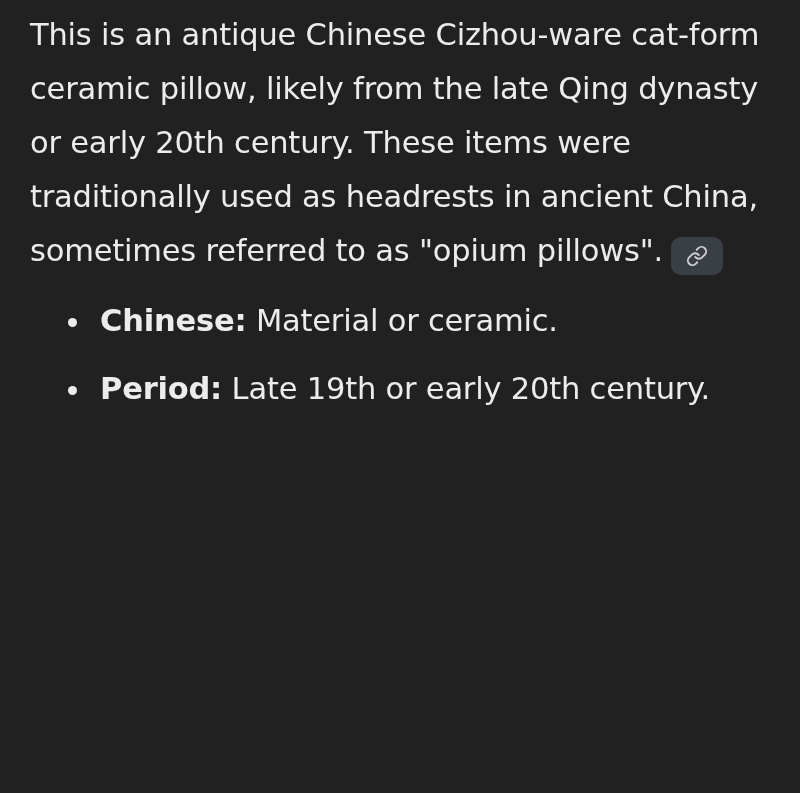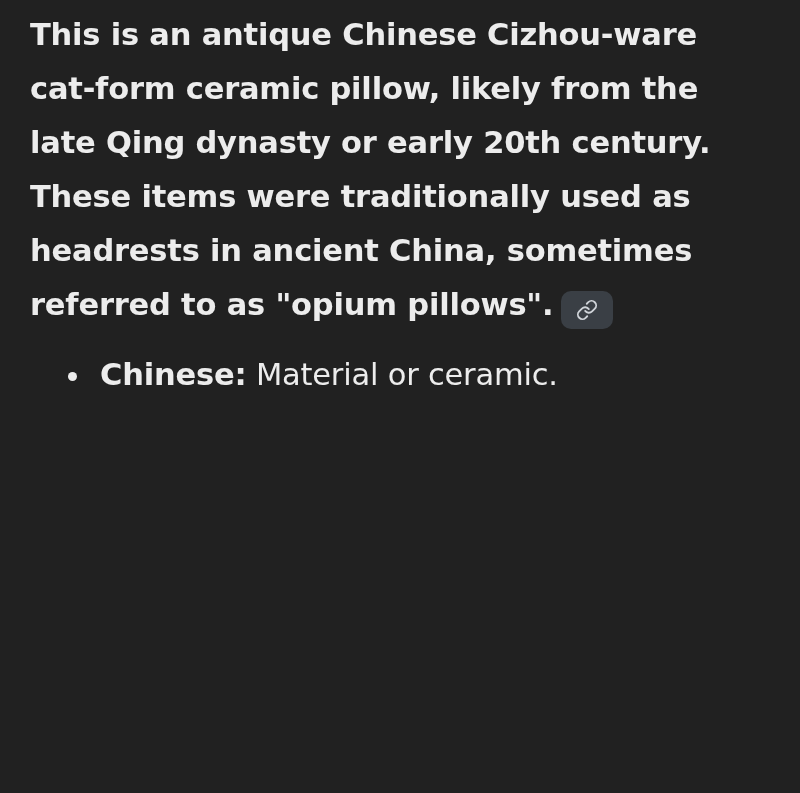--- a/index.html
+++ b/index.html
@@ -19,21 +19,21 @@
     width: 800px;
     height: 793px;
     padding: 8px 30px 0 30px;
   }
   .para {
     font-size: 30.5px;
     line-height: 54px;
     letter-spacing: -0.2px;
     margin: 0 0 16px 0;
     color: #ececec;
-    font-weight: 700;
+    font-weight: 400;
   }
   .cite {
     display: inline-flex;
     align-items: center;
     justify-content: center;
     width: 52px;
     height: 38px;
     background: #3a3f45;
     border-radius: 10px;
     vertical-align: -6px;
@@ -80,15 +80,19 @@
           <path d="M10 13a5 5 0 0 0 7.54.54l3-3a5 5 0 0 0-7.07-7.07l-1.72 1.71"></path>
           <path d="M14 11a5 5 0 0 0-7.54-.54l-3 3a5 5 0 0 0 7.07 7.07l1.71-1.71"></path>
         </svg>
       </span></p>
 
   <ul class="bullets">
     <li>
       <span class="dot"></span>
       <b>Chinese:</b><span class="li-text"> Material or ceramic.</span>
     </li>
+    <li>
+      <span class="dot"></span>
+      <b>Period:</b><span class="li-text"> Late 19th or early 20th century.</span>
+    </li>
   </ul>
 
 </div>
 
 </body></html>

